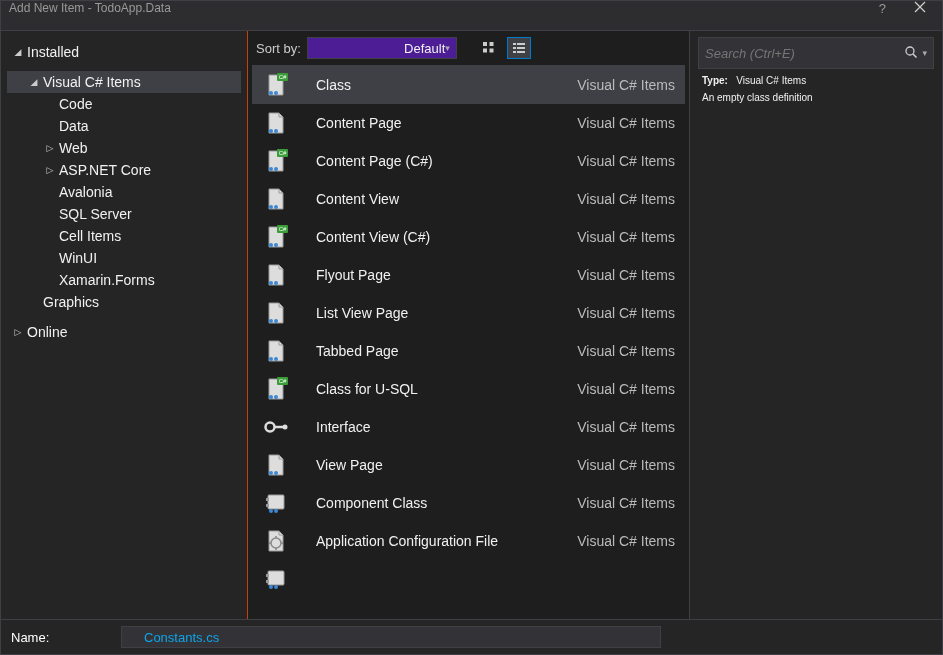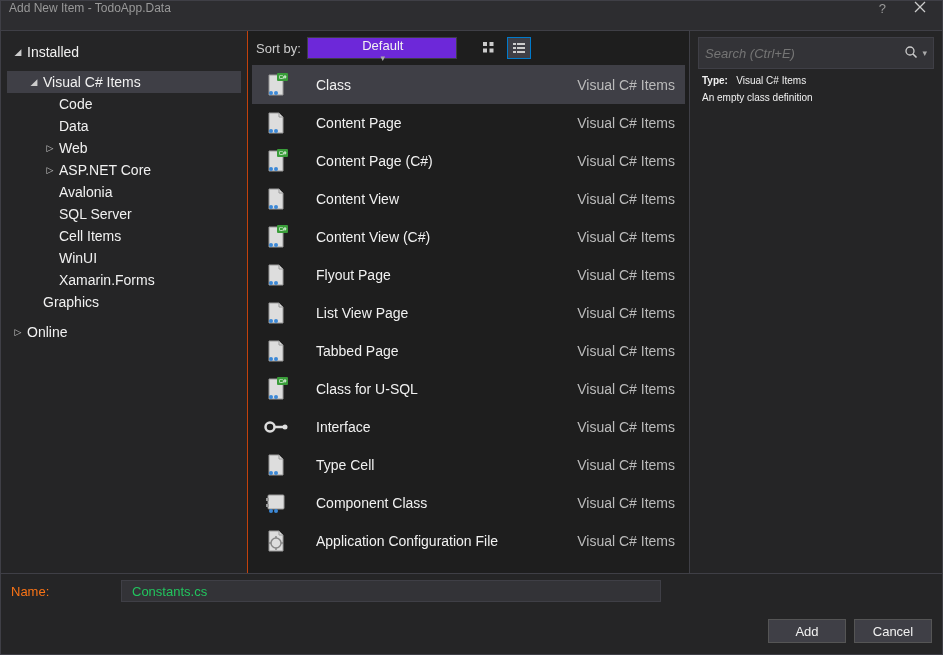--- a/index.html
+++ b/index.html
@@ -16,21 +16,21 @@
   .tree { font-size: 14px; }
   .tree-row { display: flex; align-items: center; height: 22px; padding: 0 4px; cursor: default; white-space: nowrap; }
   .tree-row.selected { background: #3f3f46; }
   .expander { width: 14px; text-align: center; color: #ccc; font-size: 9px; }
   .tree-label { margin-left: 2px; }
   .ind0 { padding-left: 4px; }
   .ind1 { padding-left: 20px; }
   .ind2 { padding-left: 36px; }
   .sort-row { height: 34px; display: flex; align-items: center; padding: 6px 8px; gap: 6px; }
   .sort-label { color: #ccc; }
-  .sort-select { display: flex; align-items: center; background: #6d28d9; border: 1px solid #3f3f46; height: 22px; padding: 0 6px 0 8px; width: 150px; justify-content: space-between; color: #f1f1f1; flex-direction: column; }
+  .sort-select { display: flex; align-items: center; background: #4c1d95; border: 1px solid #3f3f46; height: 22px; padding: 0 6px 0 8px; width: 150px; justify-content: flex-end; color: #f1f1f1; }
   .sort-select .arrow { font-size: 9px; color: #aaa; }
   .view-btn { width: 24px; height: 22px; display: flex; align-items: center; justify-content: center; border: 1px solid transparent; }
   .view-btn.active { border: 1px solid #007acc; background: #3f3f46; }
   .view-btn svg { display: block; }
   .template-list { flex: 1; overflow-y: auto; background: #1e1e1e; border-top: 1px solid #3f3f46; margin: 0 4px 4px 4px; position: relative; }
   .template-list::-webkit-scrollbar { width: 14px; }
   .template-list::-webkit-scrollbar-track { background: #1e1e1e; }
   .template-list::-webkit-scrollbar-thumb { background: #424245; }
   .template-item { height: 38px; display: flex; align-items: center; padding: 0 10px; gap: 26px; cursor: default; }
   .template-item.selected { background: #3f3f46; }
@@ -39,22 +39,22 @@
   .tmpl-cat { color: #bbb; font-size: 14px; white-space: nowrap; }
   .search-row { height: 34px; padding: 6px 8px; }
   .search-box { height: 32px; background: #333337; border: 1px solid #3f3f46; display: flex; align-items: center; padding: 0 6px; }
   .search-box input { flex: 1; background: transparent; border: none; outline: none; color: #f1f1f1; font-size: 13px; font-style: italic; }
   .search-icon { color: #ccc; font-size: 13px; }
   .details { padding: 10px 12px; font-size: 10px; }
   .details .type-line { margin-bottom: 6px; }
   .details .type-label { font-weight: bold; }
   .footer { background: #252526; border-top: 1px solid #3f3f46; }
   .name-row { display: flex; align-items: center; height: 34px; padding: 0 10px; gap: 10px; }
-  .name-label { width: 100px; color: #f97316; }
-  .name-input { flex: 1; max-width: 540px; height: 22px; background: #333337; border: 1px solid #3f3f46; color: #22c55e; padding: 0 10px; outline: none; font-size: 13px; }
+  .name-label { width: 100px; color: #ffffff; }
+  .name-input { flex: 1; max-width: 540px; height: 22px; background: #333337; border: 1px solid #3f3f46; color: #0ea5e9; padding: 0 22px; outline: none; font-size: 13px; }
   .button-row { height: 46px; display: flex; align-items: center; justify-content: flex-end; padding: 0 10px; gap: 8px; }
   .btn { width: 78px; height: 24px; background: #3f3f46; border: 1px solid #555; color: #f1f1f1; display: flex; align-items: center; justify-content: center; cursor: default; font-size: 13px; }
 </style>
 </head>
 <body>
 
 <div class="window">
 
   <div class="titlebar">
     <span class="titlebar-text">Add New Item - TodoApp.Data</span>
@@ -285,21 +285,21 @@
           </div>
           <div class="template-item">
             <span class="tmpl-icon">
               <svg width="26" height="26" viewBox="0 0 26 26">
                 <path d="M6 3 L16 3 L20 7 L20 23 L6 23 Z" fill="#ddd" stroke="#999"></path>
                 <path d="M16 3 L16 7 L20 7" fill="none" stroke="#999"></path>
                 <circle cx="8" cy="21" r="2" fill="#3c88d6"></circle>
                 <circle cx="13" cy="21" r="2" fill="#3c88d6"></circle>
               </svg>
             </span>
-            <span class="tmpl-name">Type Cell</span>
+            <span class="tmpl-name">View Page</span>
             <span class="tmpl-cat">Visual C# Items</span>
           </div>
           <div class="template-item">
             <span class="tmpl-icon">
               <svg width="26" height="26" viewBox="0 0 26 26">
                 <rect x="5" y="5" width="16" height="14" rx="1" fill="#ddd" stroke="#999"></rect>
                 <rect x="3" y="8" width="3" height="3" fill="#999"></rect>
                 <rect x="3" y="14" width="3" height="3" fill="#999"></rect>
                 <circle cx="8" cy="21" r="2" fill="#3c88d6"></circle>
                 <circle cx="13" cy="21" r="2" fill="#3c88d6"></circle>
@@ -357,23 +357,15 @@
       </div>
     </div>
 
   </div>
 
   <div class="footer">
     <div class="name-row">
       <span class="name-label">Name:</span>
       <input class="name-input" type="text" value="Constants.cs" style="">
     </div>
-    <div class="button-row">
-      <div class="btn">
-          <span>Add</span>
-        </div>
-      <div class="btn">
-          <span>Cancel</span>
-        </div>
-    </div>
   </div>
 
 </div>
 
 </body></html>

